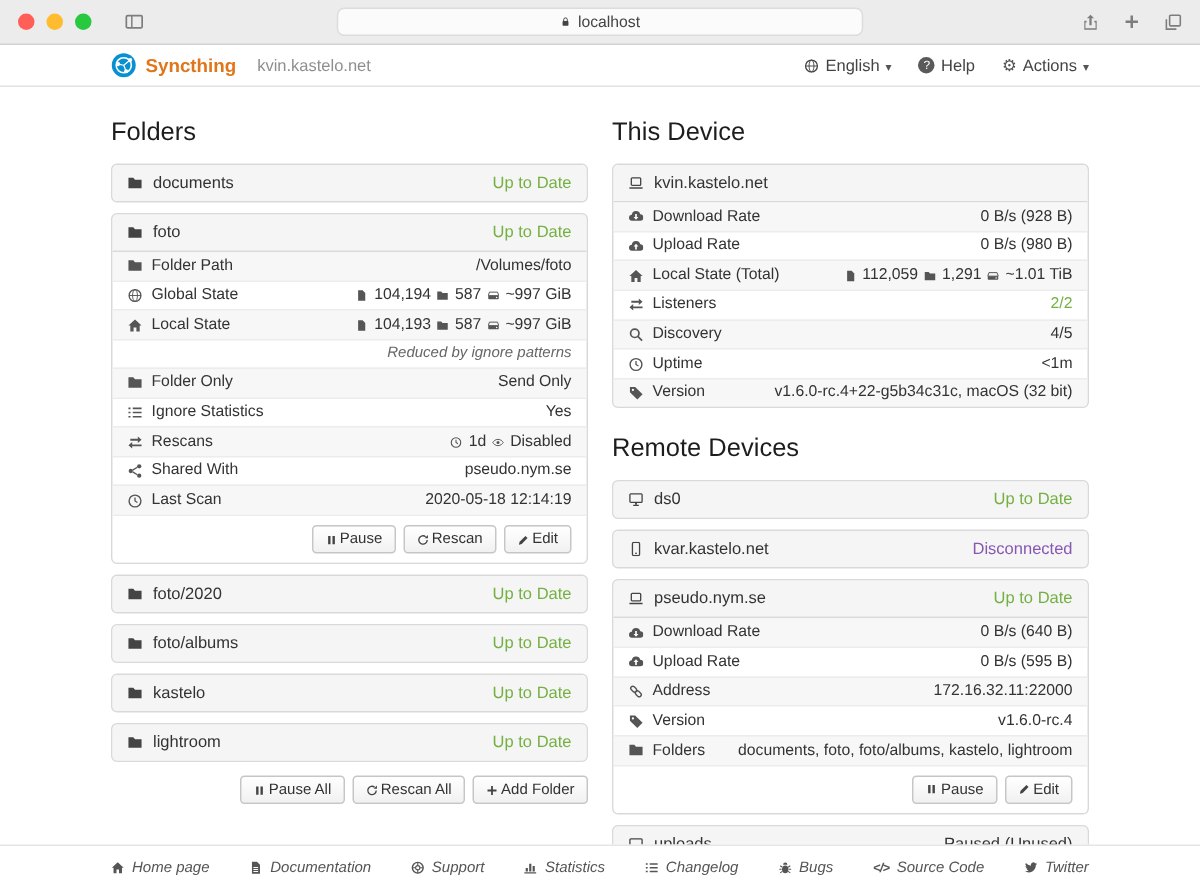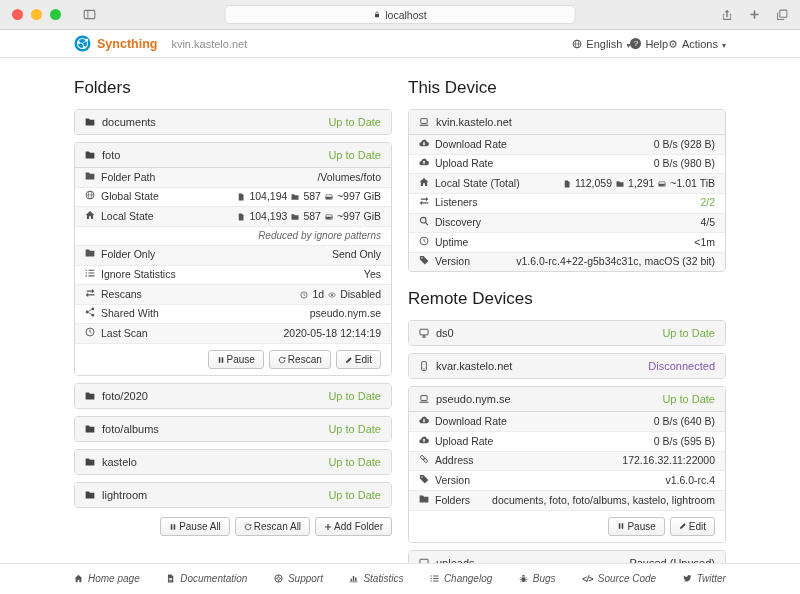--- a/index.html
+++ b/index.html
@@ -21,21 +21,21 @@
     display: flex; align-items: center; justify-content: center; gap: 5px;
     font-size: 10.5px; color: #444; }
   .chrome-right { margin-left: auto; display: flex; align-items: center; gap: 16px; }
 
   
   .navbar { height: 28px; background: #fff; border-bottom: 1px solid #e2e2e2; display: flex; align-items: center; text-align: center; }
   .nav-inner { width: 652px; margin: 0 auto; display: flex; align-items: center; font-size: 11px; }
   .logo { width: 17px; height: 17px; flex: none; margin-right: 6px; }
   .brand { color: #e0751a; font-weight: 700; font-size: 12.5px; margin-right: 14px; }
   .hostname { color: #8f8f8f; font-size: 11px; }
-  .nav-right { margin-left: auto; display: flex; align-items: center; color: #444; }
+  .nav-right { margin-left: auto; display: flex; align-items: center; gap: 18px; color: #444; }
   .nav-item { display: flex; align-items: center; gap: 4px; }
   .caret::before { content: "▾"; font-size: 8px; color: #555; }
   .gear-glyph::before { content: "⚙"; font-size: 11px; color: #555; line-height: 1; }
   .qmark { width: 11px; height: 11px; border-radius: 50%; background: #5a5a5a; color: #fff;
     font-size: 8px; line-height: 11px; text-align: center; flex: none; }
   .qmark::before { content: "?"; }
 
   
   .main { padding-top: 16px; }
   .container { width: 652px; margin: 0 auto; }
@@ -48,21 +48,21 @@
   .panel { border: 1px solid #d9d9d9; border-radius: 4px; margin-bottom: 7px; background: #fff; overflow: hidden; }
   .phead { background: #f5f5f5; padding: 6px 10px; display: flex; align-items: center; gap: 7px;
     font-size: 11px; color: #333; cursor: pointer; }
   .phead .ic { color: #444; }
   .pname { font-size: 11px; }
   .pstatus { margin-left: auto; font-size: 11px; }
   .ok { color: #74b042; }
   .disc { color: #8757b2; }
   .paused { color: #333; }
   .rows { border-top: 1px solid #d9d9d9; }
-  .row { display: flex; gap: 6px; padding: 2.5px 10px; font-size: 10.5px;
+  .row { display: flex; align-items: center; gap: 6px; padding: 2.5px 10px; font-size: 10.5px;
     line-height: 1.3; color: #333; }
   .row + .row { border-top: 1px solid #ececec; }
   .row:nth-child(odd) { background: #f7f7f7; }
   .row .ic { color: #555; }
   .rvalue { margin-left: auto; display: flex; align-items: center; gap: 4px; white-space: nowrap; text-align: right; }
   .row.note { justify-content: flex-end; font-style: italic; color: #666; font-size: 10px; }
   .btnrow { padding: 6px 10px; display: flex; justify-content: flex-end; gap: 5px;
     border-top: 1px solid #ececec; background: #fff; }
   .btn { display: inline-flex; align-items: center; gap: 2px; border: 1px solid #c6c6c6; border-radius: 3px;
     background: linear-gradient(#fff, #f1f1f1); padding: 3px 8px; font-size: 10px; color: #333;

